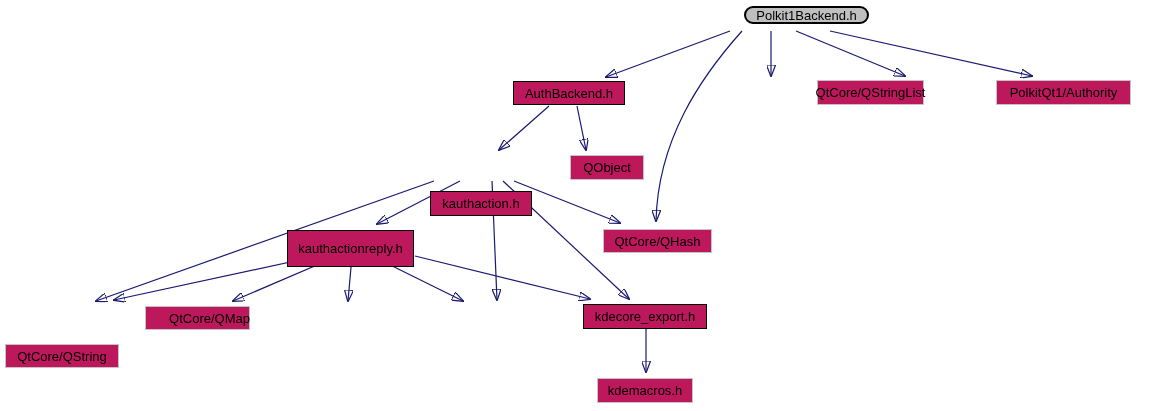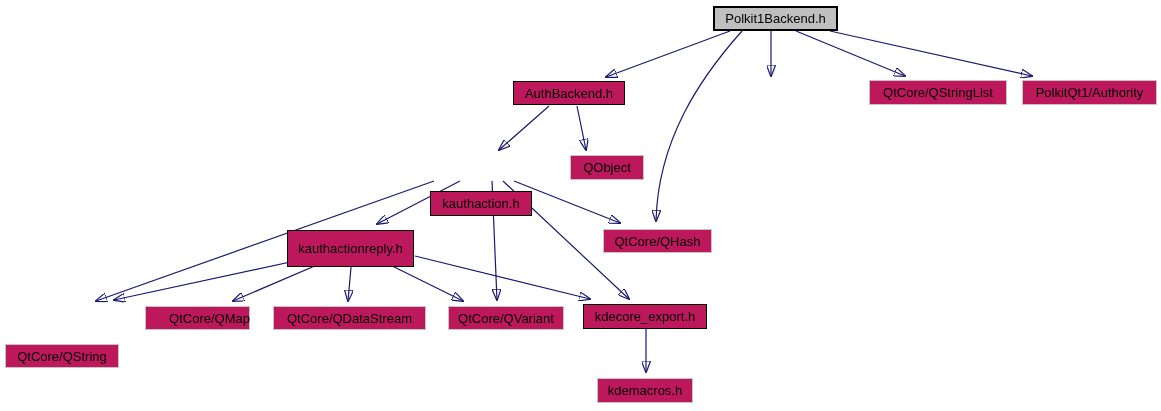--- a/index.html
+++ b/index.html
@@ -66,28 +66,26 @@
     <path d="M503,181 L629,299" marker-end="url(#arrow)"></path>
     <path d="M514,181 L620,223" marker-end="url(#arrow)"></path>
     <path d="M318,256 L114,300" marker-end="url(#arrow)"></path>
     <path d="M338,256 L233,301" marker-end="url(#arrow)"></path>
     <path d="M352,256 L348,301" marker-end="url(#arrow)"></path>
     <path d="M372,256 L463,301" marker-end="url(#arrow)"></path>
     <path d="M415,256 L590,299" marker-end="url(#arrow)"></path>
     <path d="M646,329 L646,372" marker-end="url(#arrow)"></path>
   </svg>
 
-  <div class="node main" style="left:713px; top:6px;   width:125px; height:25px;">Polkit1Backend.h</div>
+  <div class="node main" style="left:744px; top:6px;   width:125px; height:18px;border-radius:10px;">Polkit1Backend.h</div>
   <div class="node linked" style="left:513px; top:81px;  width:112px; height:24px;">AuthBackend.h</div>
-  <div class="node" style="left:869px; top:80px;  width:138px; height:25px;">QtCore/QStringList</div>
-  <div class="node" style="left:1022px;top:80px;  width:135px; height:25px;">PolkitQt1/Authority</div>
+  <div class="node" style="left:817px; top:80px;  width:107px; height:25px;">QtCore/QStringList</div>
+  <div class="node" style="left:996px;top:80px;  width:135px; height:25px;">PolkitQt1/Authority</div>
   <div class="node linked" style="left:430px; top:155px; width:102px; height:25px;margin-top:36px;">kauthaction.h</div>
   <div class="node" style="left:570px; top:155px; width:74px;  height:25px;">QObject</div>
   <div class="node linked" style="left:287px; top:230px; width:127px; height:37px;">kauthactionreply.h</div>
   <div class="node" style="left:603px; top:229px; width:109px; height:24px;">QtCore/QHash</div>
   <div class="node" style="left:5px;   top:306px; width:114px; height:24px;margin-top:38px;">QtCore/QString</div>
   <div class="node" style="left:145px; top:306px; width:105px; height:24px;padding-left:24px;">QtCore/QMap</div>
-  <div class="node" style="left:273px; top:306px; width:153px; height:24px;">QtCore/QDataStream</div>
-  <div class="node" style="left:448px; top:306px; width:116px; height:24px;">QtCore/QVariant</div>
   <div class="node linked" style="left:583px; top:304px; width:124px; height:25px;">kdecore_export.h</div>
   <div class="node" style="left:597px; top:378px; width:96px;  height:25px;">kdemacros.h</div>
 
 </div>
 
 </body></html>

